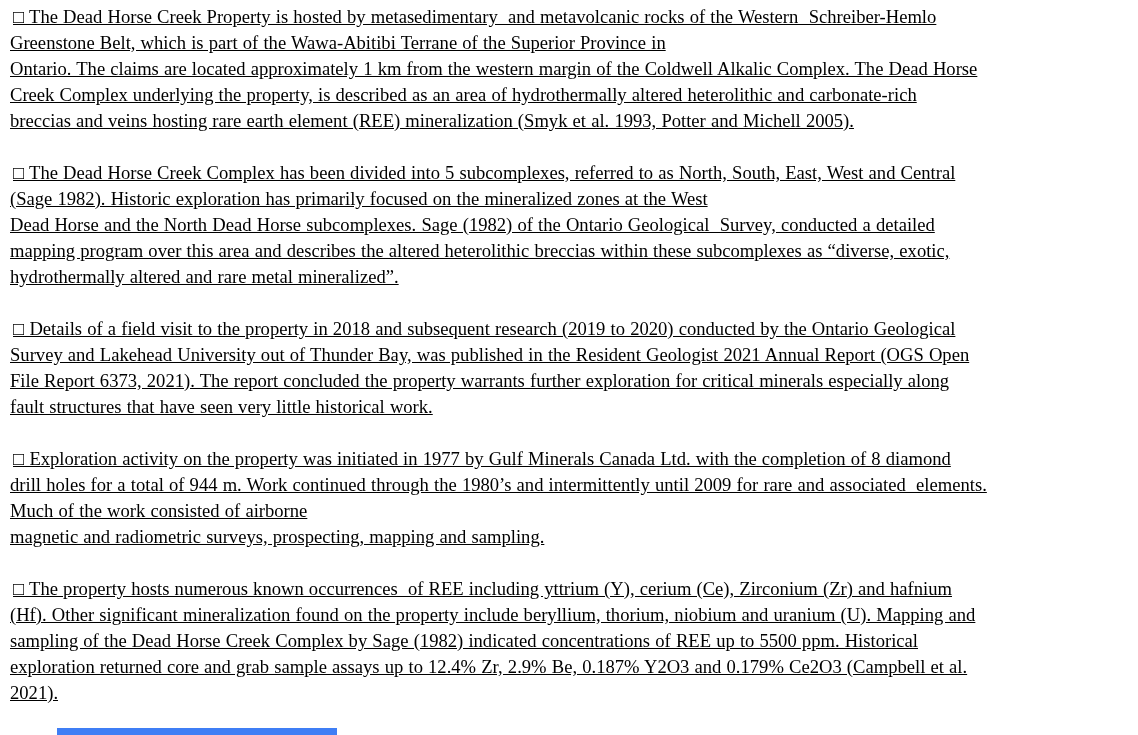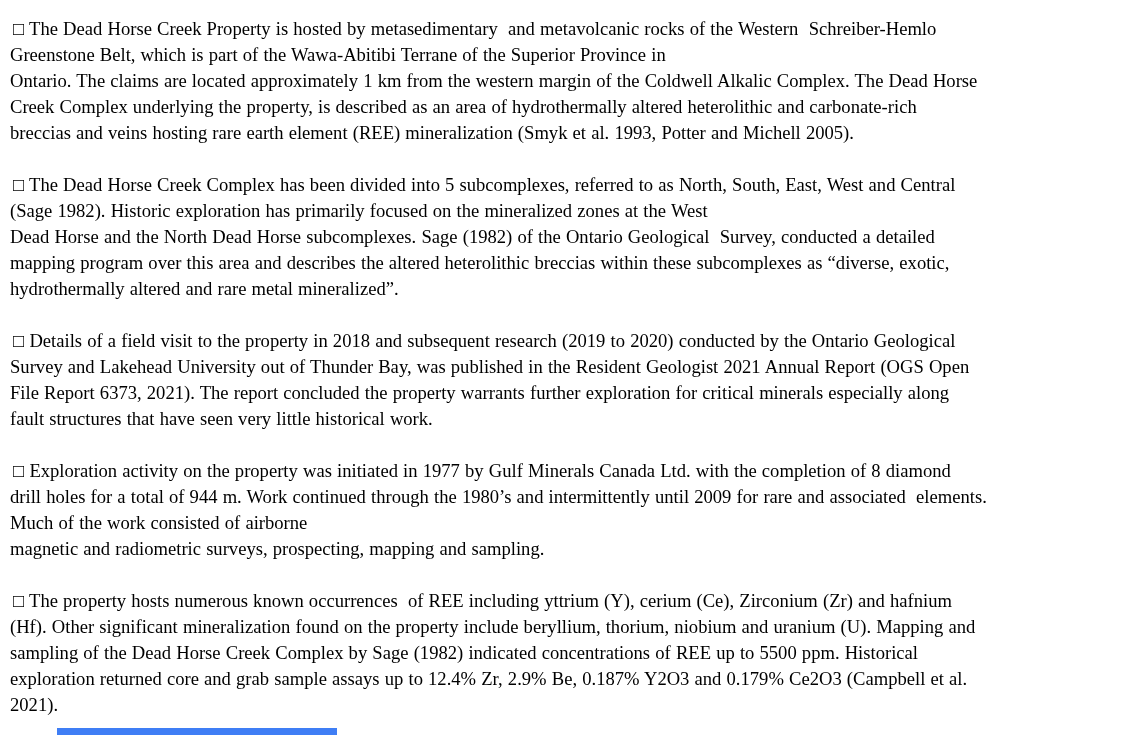--- a/index.html
+++ b/index.html
@@ -7,21 +7,22 @@
     padding: 0;
   }
   body {
     width: 1138px;
     height: 735px;
     position: relative;
     background: #ffffff;
     overflow: hidden;
   }
   .doc {
-    padding: 16px 4px 0 10px;
+    padding: 4px 4px 0 10px;
+    text-decoration: underline;
   }
   .para {
     font-family: "Liberation Serif", "DejaVu Serif", serif;
     font-size: 18.6px;
     line-height: 26px;
     color: #000000;
     margin: 0 0 26px 0;
     white-space: pre-wrap;
     text-indent: 3px;
     word-spacing: 0.5px;

